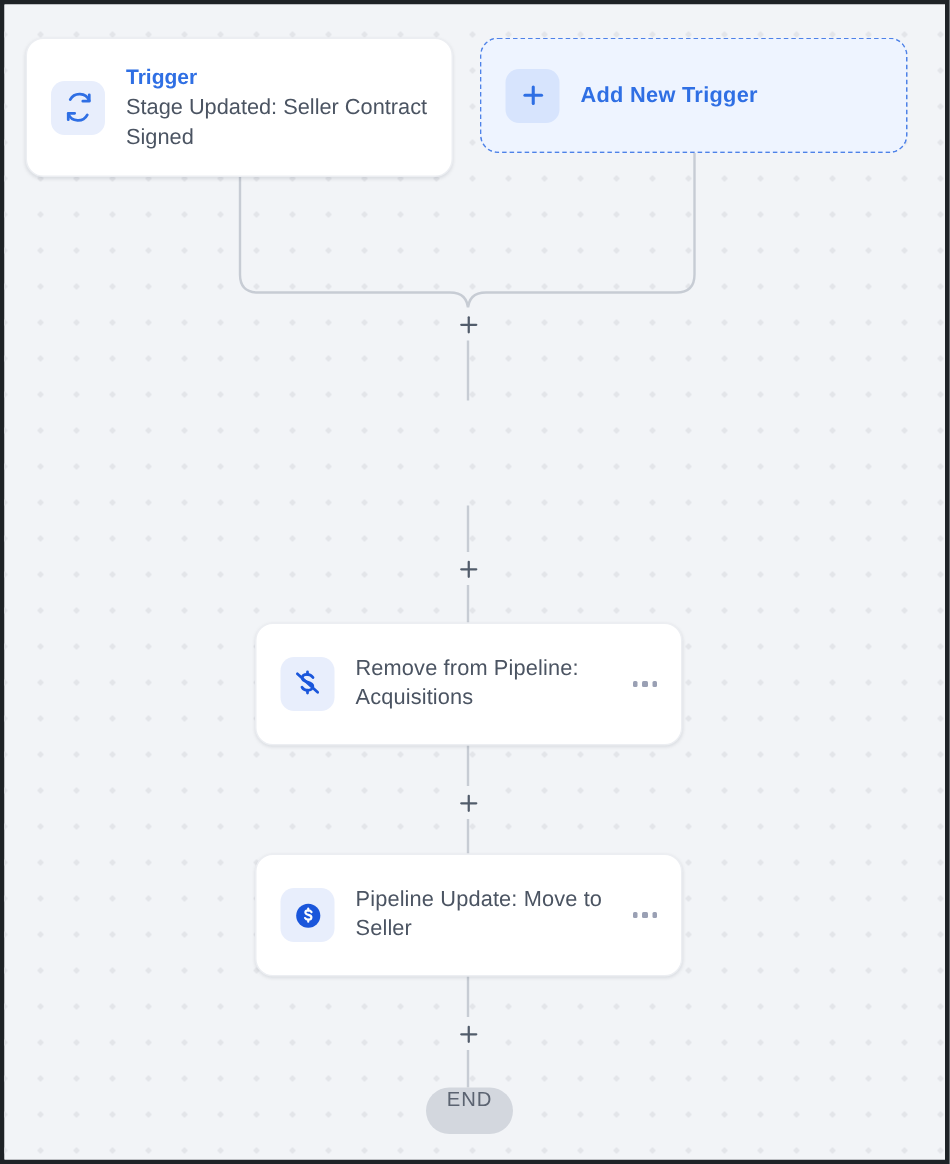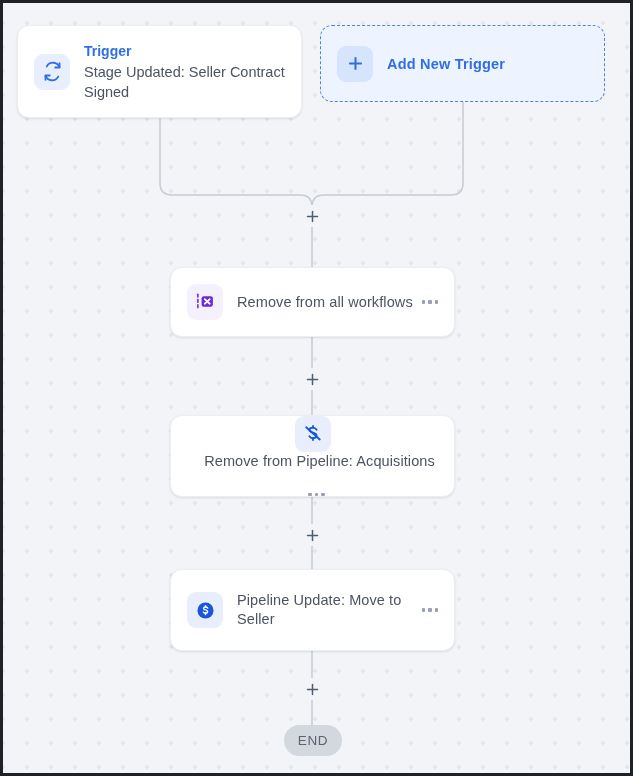--- a/index.html
+++ b/index.html
@@ -103,21 +103,21 @@
   .add-trigger-label {
     font-size: 14.5px;
     font-weight: bold;
     color: #2f6fe4;
     letter-spacing: .2px;
   }
 
   
   .action-card { left: 167px; width: 285px; }
   #action-card-0 { top: 264px; height: 70px; }
-  #action-card-1 { top: 412px; height: 82px; flex-direction: column; }
+  #action-card-1 { top: 412px; height: 82px; }
   #action-card-2 { top: 566px; height: 82px; }
 
   .dots-menu {
     flex: 0 0 auto;
     display: flex;
     gap: 3px;
     align-items: center;
     padding-left: 8px;
     cursor: pointer;
   }
@@ -142,21 +142,21 @@
   .plus-node svg { display: block; }
 
   
   #end-pill {
     position: absolute;
     left: 281px; top: 722px;
     width: 58px; height: 31px;
     background: #d3d7de;
     border-radius: 16px;
     display: flex;
-    align-items: center;
+    align-items: flex-start;
     justify-content: center;
   }
   .end-label {
     font-size: 13.5px;
     color: #5b6371;
     letter-spacing: .6px;
   }
 </style>
 </head>
 <body>
@@ -208,45 +208,20 @@
       </span>
     </div>
 
     <div class="plus-node" style="left:309px; top:202px;">
       <svg width="15" height="15" viewBox="0 0 24 24" fill="none" stroke="#525c6b" stroke-width="2.4" stroke-linecap="round">
         <line x1="12" y1="4" x2="12" y2="20"></line>
         <line x1="4" y1="12" x2="20" y2="12"></line>
       </svg>
     </div>
 
-    <div id="action-card-0" class="card action-card">
-      <span class="icon-tile tile-purple">
-        <svg width="22" height="22" viewBox="0 0 24 24">
-          <g stroke="#7c3aed" stroke-width="1.9" stroke-linecap="round">
-            <line x1="4.2" y1="3.6" x2="4.2" y2="6.4"></line>
-            <line x1="4.2" y1="9.3" x2="4.2" y2="12.2"></line>
-            <line x1="4.2" y1="15.1" x2="4.2" y2="17.9"></line>
-          </g>
-          <circle cx="4.2" cy="11.2" r="0" fill="#7c3aed"></circle>
-          <rect x="8.3" y="5.6" width="12.3" height="11.5" rx="2.4" fill="#6d28d9"></rect>
-          <g stroke="#ffffff" stroke-width="1.9" stroke-linecap="round">
-            <line x1="11.7" y1="8.9" x2="17.2" y2="13.9"></line>
-            <line x1="17.2" y1="8.9" x2="11.7" y2="13.9"></line>
-          </g>
-        </svg>
-      </span>
-      <span class="card-text">
-        <span class="node-label">Remove from all workflows</span>
-      </span>
-      <span class="dots-menu">
-        <i></i>
-          <i></i>
-          <i></i>
-      </span>
-    </div>
 
     <div class="plus-node" style="left:309px; top:365px;">
       <svg width="15" height="15" viewBox="0 0 24 24" fill="none" stroke="#525c6b" stroke-width="2.4" stroke-linecap="round">
         <line x1="12" y1="4" x2="12" y2="20"></line>
         <line x1="4" y1="12" x2="20" y2="12"></line>
       </svg>
     </div>
 
     <div id="action-card-1" class="card action-card">
       <span class="icon-tile tile-blue">

